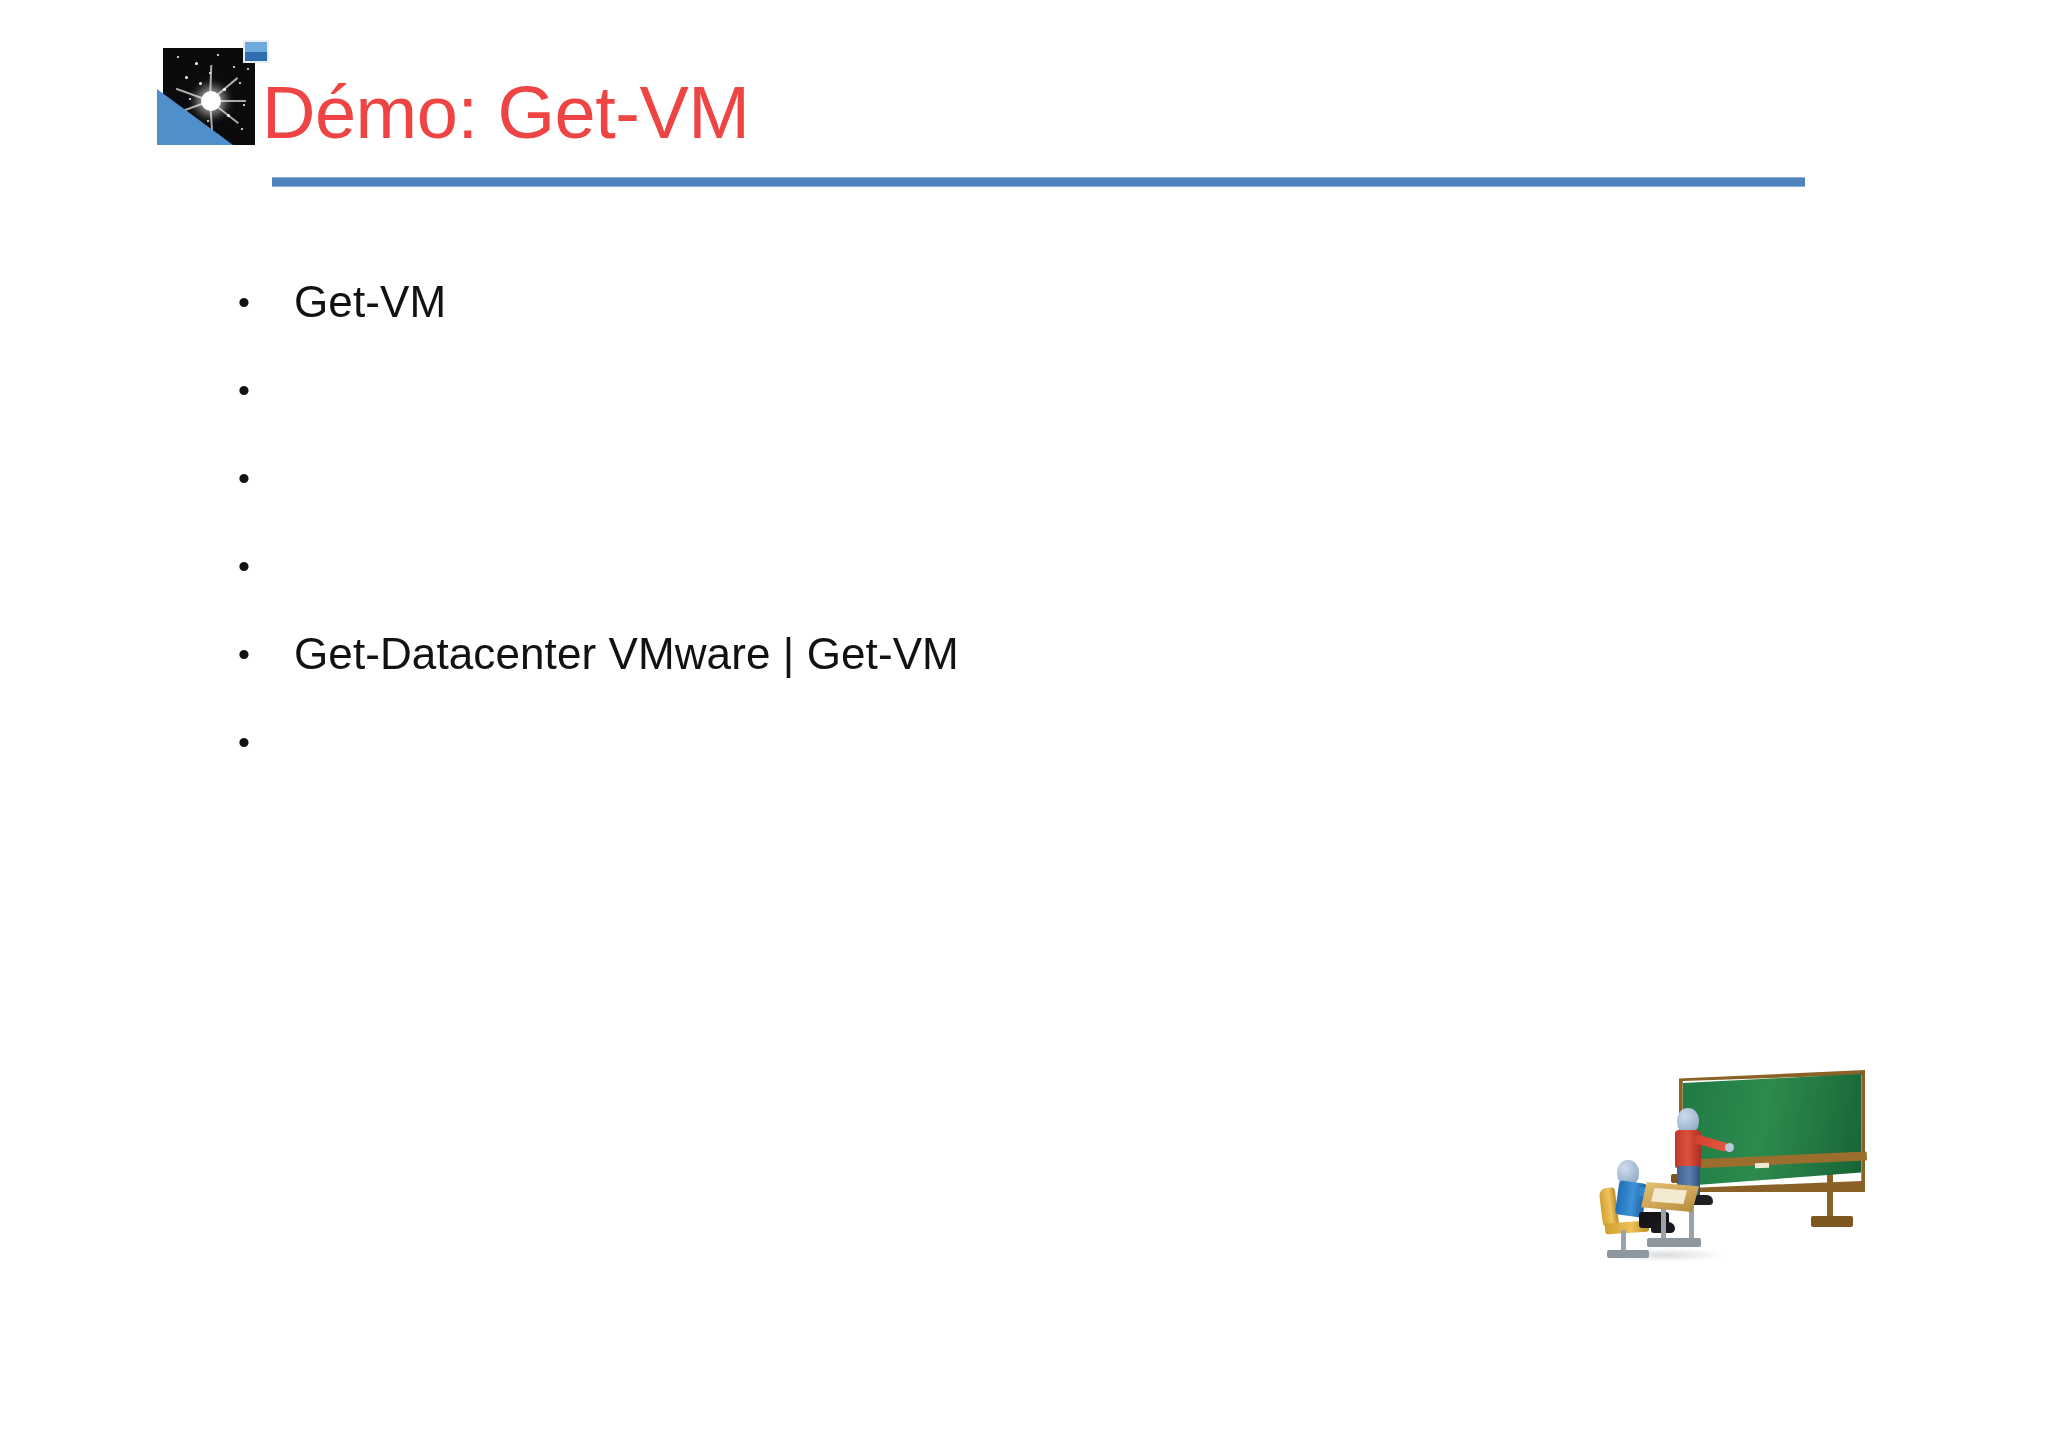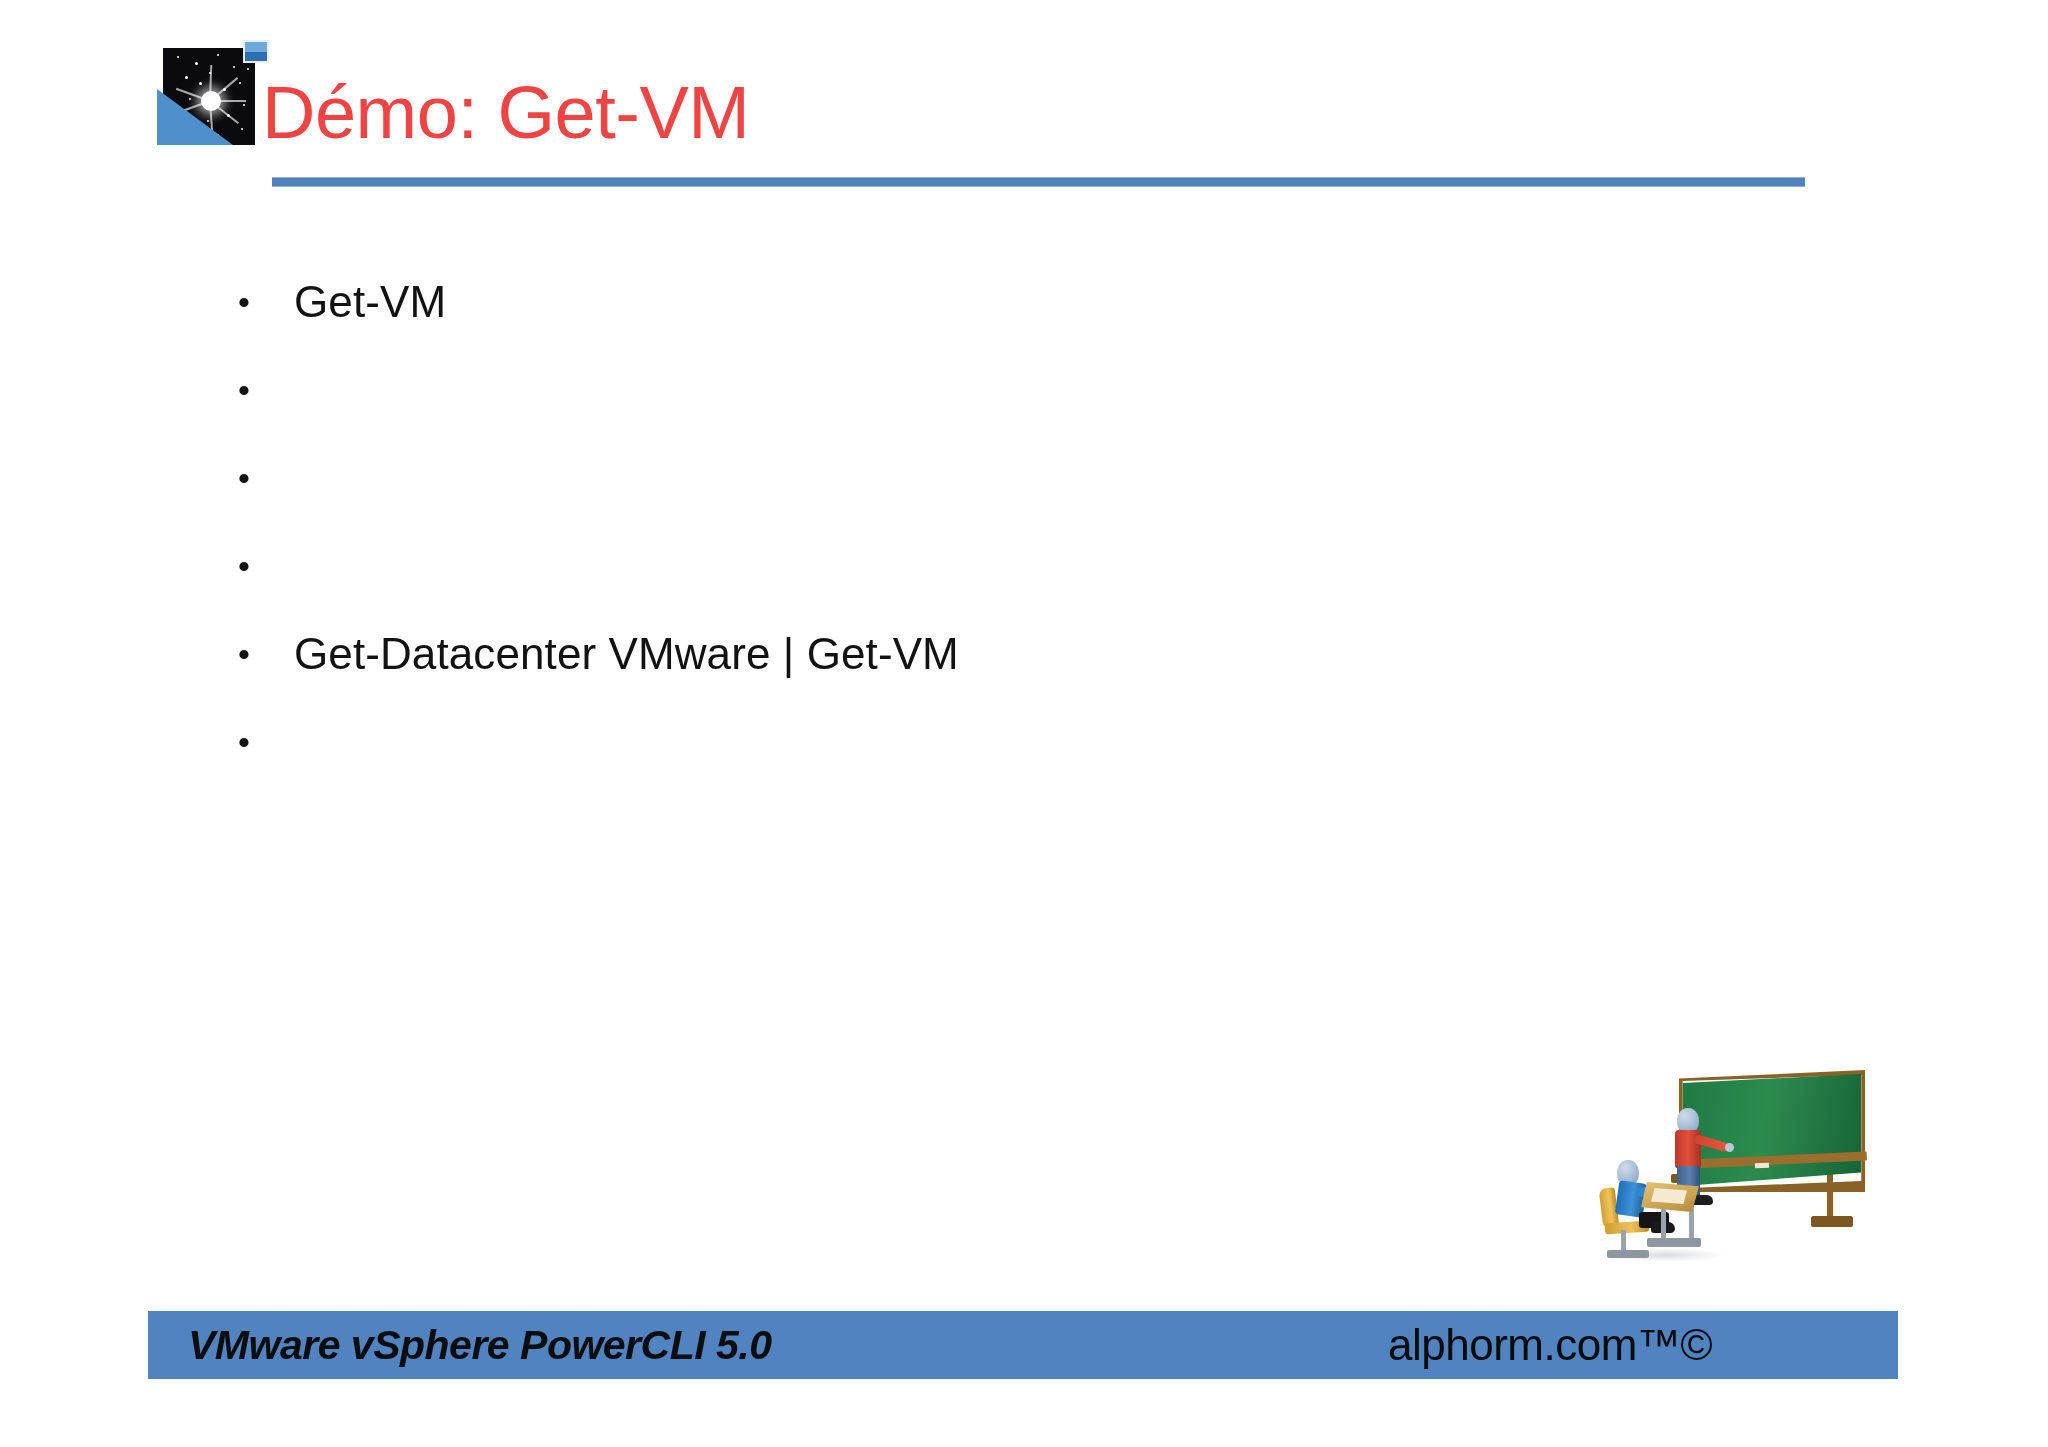--- a/index.html
+++ b/index.html
@@ -516,18 +516,14 @@
       <div class="stud-hand"></div>
     </div>
 
     <div class="desk-leg-a"></div>
     <div class="desk-leg-b"></div>
     <div class="desk-base"></div>
     <div class="desk-top"></div>
     <div class="desk-inner"></div>
   </div>
 
-  <div class="footer-bar">
-    <span class="footer-left">VMware vSphere PowerCLI 5.0</span>
-    <span class="footer-right">alphorm.com™©</span>
-  </div>
 
 </div>
 
 </body></html>

